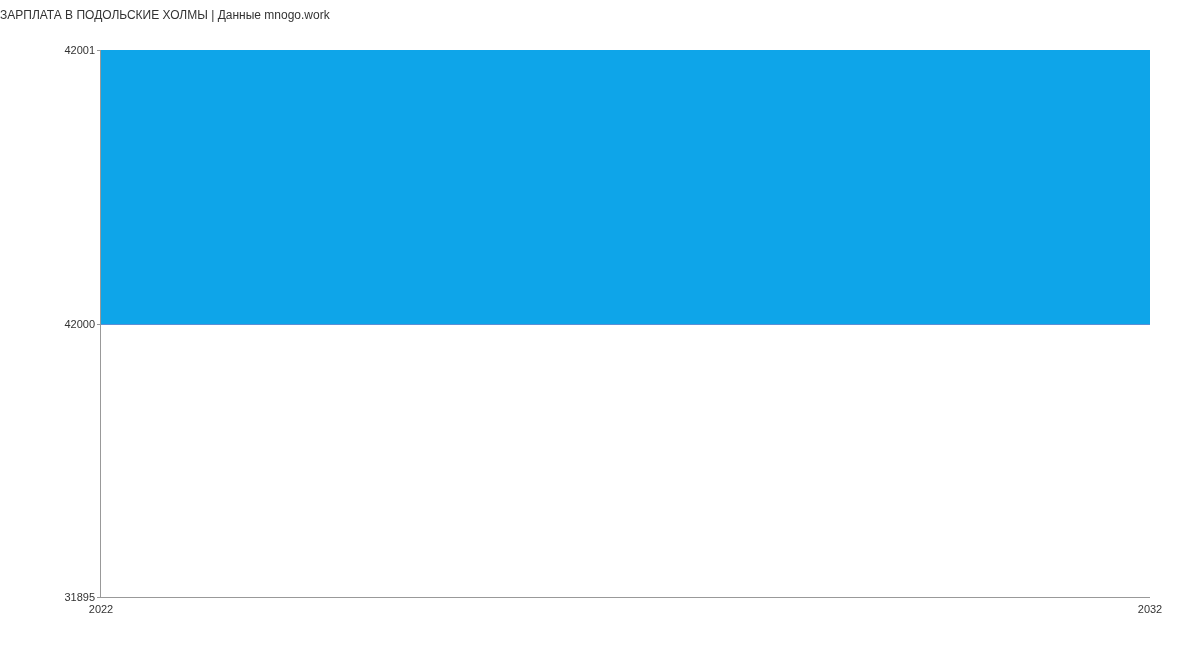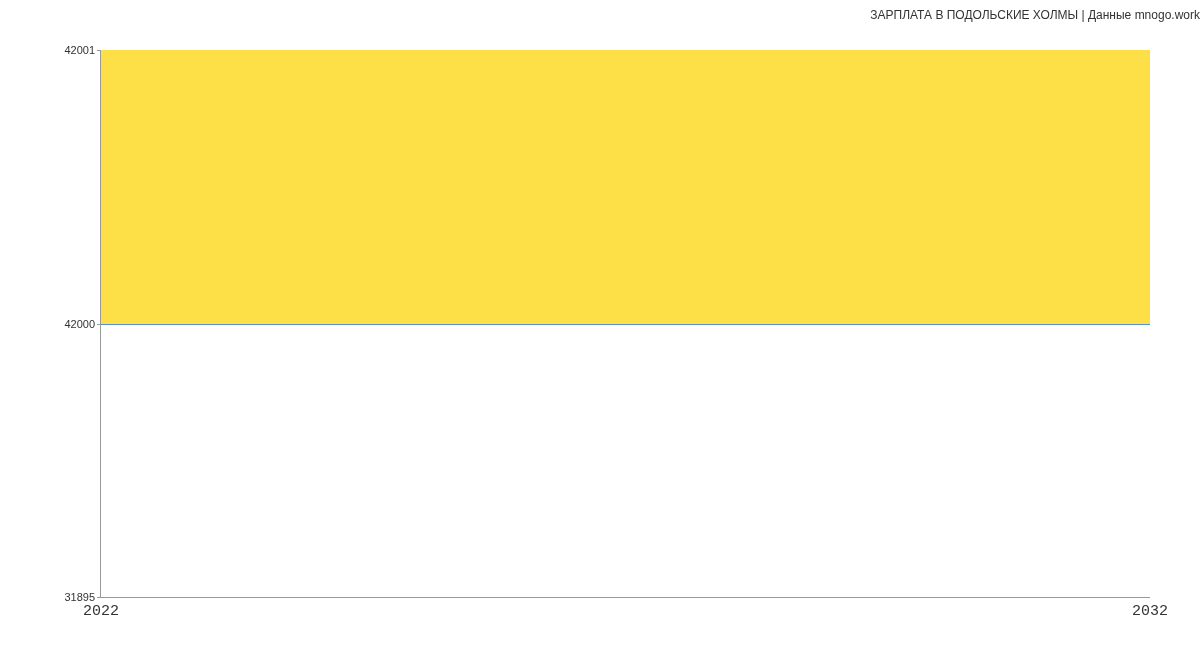--- a/index.html
+++ b/index.html
@@ -8,40 +8,40 @@
       box-sizing: border-box;
     }
     body {
       font-family: Arial, Helvetica, sans-serif;
       background: #ffffff;
       width: 1200px;
       height: 650px;
       position: relative;
     }
     .chart-title {
-      text-align: right;
+      text-align: left;
       font-size: 12px;
       color: #333;
       padding-top: 8px;
       font-weight: normal;
     }
     .chart-container {
       position: absolute;
       left: 100px;
       top: 50px;
       width: 1050px;
       height: 548px;
     }
     .plot-area {
       position: absolute;
       left: 0;
       top: 0;
       width: 100%;
       height: 100%;
-      background: #fde047;
+      background: #0ea5e9;
       border-left: 1px solid #999;
       border-bottom: 1px solid #999;
     }
     .plot-area-lower {
       position: absolute;
       left: 0;
       top: 50%;
       width: 100%;
       height: 50%;
       background: #ffffff;
@@ -68,25 +68,24 @@
       position: absolute;
       left: -4px;
       width: 4px;
       height: 1px;
       background: #999;
     }
     .x-tick {
       position: absolute;
       top: 100%;
       margin-top: 6px;
-      font-size: 15px;
+      font-size: 11px;
       color: #333;
       transform: translateX(-50%);
       white-space: nowrap;
-      font-family: Liberation Mono, monospace;
     }
   </style>
 </head>
 <body>
 
 <div class="chart-title">ЗАРПЛАТА В  ПОДОЛЬСКИЕ ХОЛМЫ | Данные mnogo.work</div>
 
 <div class="chart-container">
   <div class="plot-area">
     <div class="plot-area-lower"></div>

